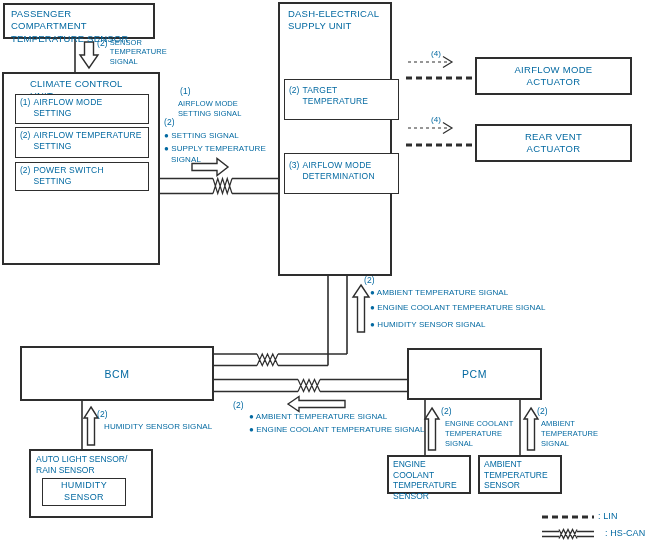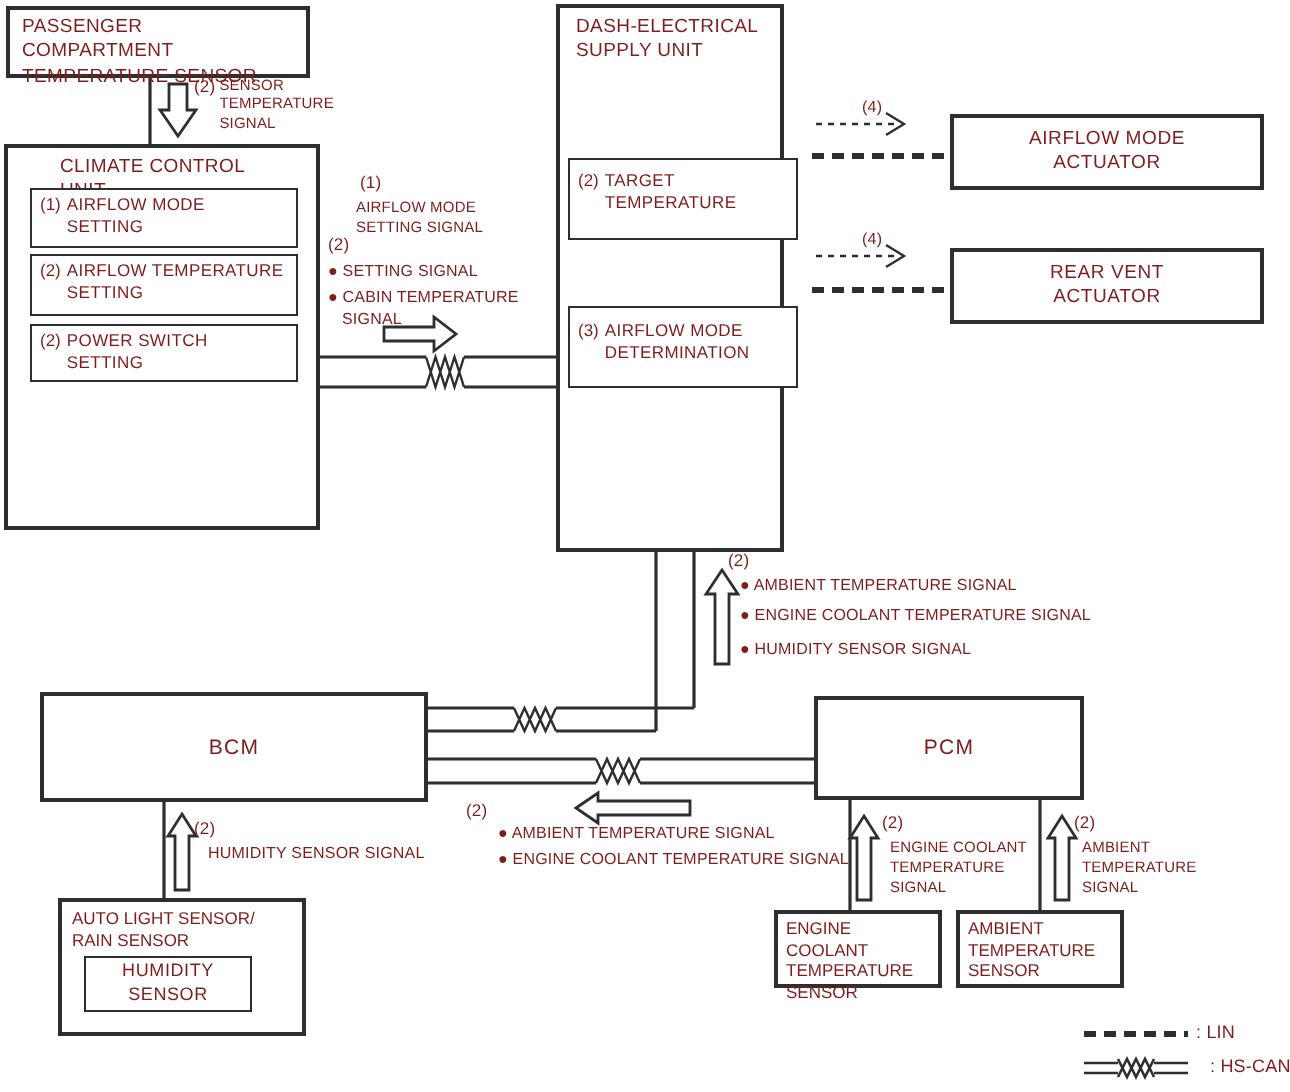--- a/index.html
+++ b/index.html
@@ -1,17 +1,17 @@
 <!DOCTYPE html>
 <html><head>
 <meta charset="utf-8">
 <style>
   html,body{margin:0;padding:0;background:#fff;}
   .canvas{position:relative;width:645px;height:546px;background:#ffffff;
-          font-family:"Liberation Sans",sans-serif;color:#7f1d1d;overflow:hidden;}
+          font-family:"Liberation Sans",sans-serif;color:#0369a1;overflow:hidden;}
   svg.wires{position:absolute;left:0;top:0;}
   .box{position:absolute;box-sizing:border-box;border:2px solid #2e2e2e;background:#fff;}
   .box--thin{border-width:1.5px;}
   .btxt{font-size:9.5px;line-height:1.3;letter-spacing:.2px;padding:3px 6px;}
   .center{display:flex;align-items:center;justify-content:center;text-align:center;}
   .ctr-txt{font-size:9.5px;line-height:1.3;letter-spacing:.3px;}
   .big-lbl{font-size:10.5px;letter-spacing:.6px;}
   .item{position:absolute;box-sizing:border-box;border:1.5px solid #2e2e2e;background:#fff;
         display:flex;align-items:flex-start;gap:3px;padding:2px 4px;}
   .item .num{font-size:8.5px;}
@@ -197,21 +197,21 @@
     <div class="num" style="padding-left:2px;">(1)</div>
     <div style="font-size:7.5px;margin-top:2px;">
       <div>AIRFLOW MODE</div>
       <div>SETTING SIGNAL</div>
     </div>
   </div>
 
   <div class="lbl" style="left:164px;top:117px;">
     <div class="num">(2)</div>
     <div class="gap">● SETTING SIGNAL</div>
-    <div class="gap">● CABIN TEMPERATURE</div>
+    <div class="gap">● SUPPLY TEMPERATURE</div>
     <div class="ind">SIGNAL</div>
   </div>
 
   <div class="lbl num" style="left:431px;top:49px;">(4)</div>
   <div class="lbl num" style="left:431px;top:115px;">(4)</div>
 
   <div class="lbl" style="left:364px;top:275px;">
     <div class="num">(2)</div>
     <div style="margin:2px 0 0 6px;">● AMBIENT TEMPERATURE SIGNAL</div>
     <div style="margin:5px 0 0 6px;">● ENGINE COOLANT TEMPERATURE SIGNAL</div>

